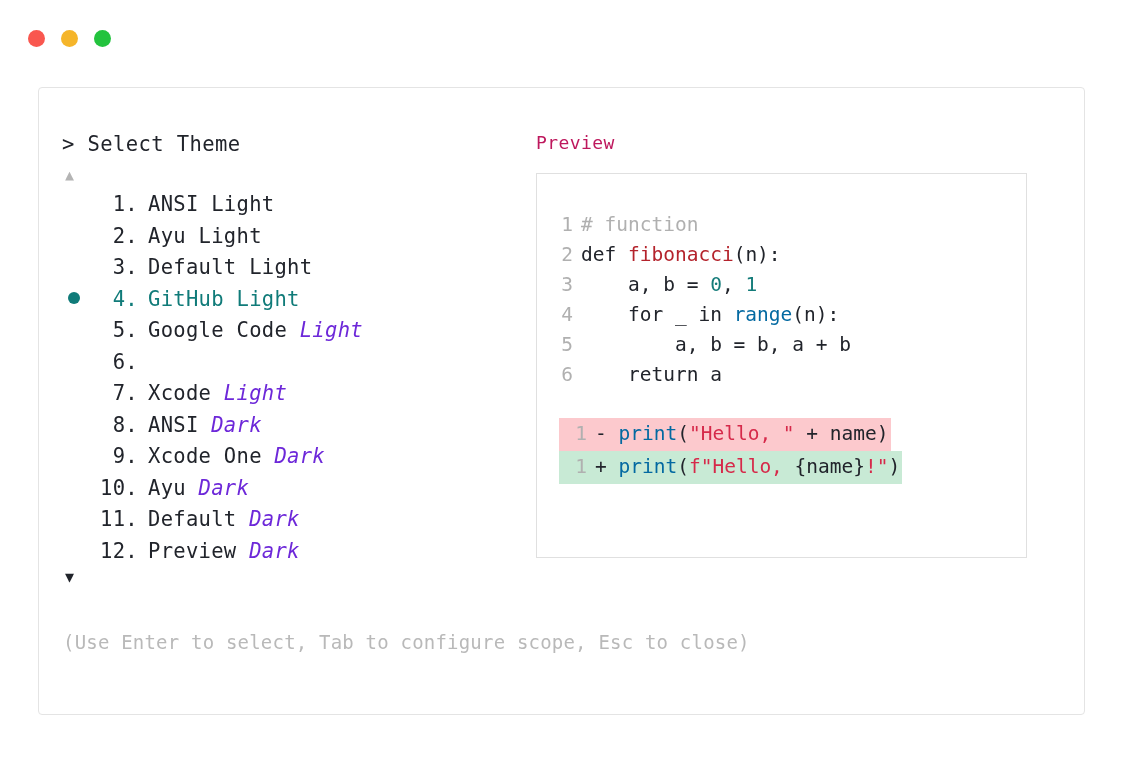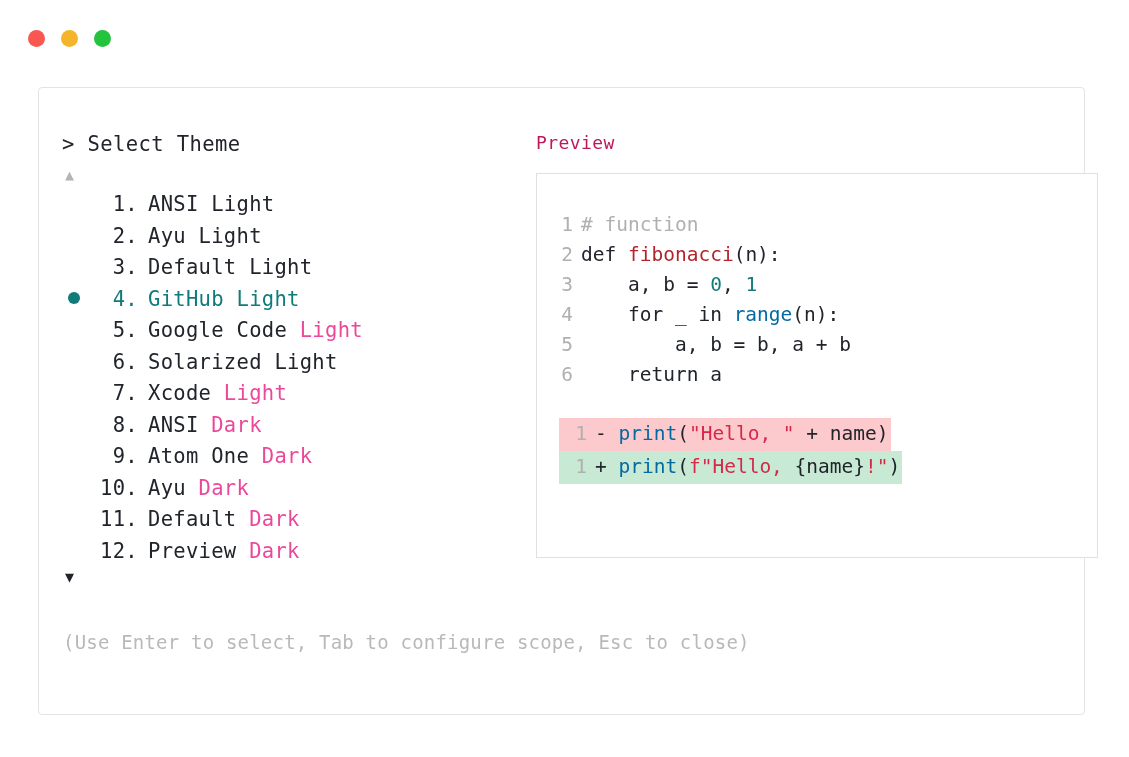--- a/index.html
+++ b/index.html
@@ -105,21 +105,21 @@
     top: -2px;
     left: 6px;
   }
   .idx {
     display: inline-block;
     width: 46px;
     text-align: right;
     margin-right: 10px;
   }
   .tname { color: inherit; text-align: center; }
-  .tvariant-muted { color: #ec4899; }
+  .tvariant-muted { color: #6d28d9; font-style: italic; }
   .theme-item.selected { color: #107b79; }
 
   .hint {
     position: absolute;
     left: 24px;
     top: 543px;
     font-size: 19px;
     letter-spacing: 0.2px;
     color: #b9b9b9;
     white-space: pre;
@@ -135,21 +135,21 @@
   .preview-label {
     font-size: 18px;
     letter-spacing: 0.4px;
     color: #be185d;
     margin-bottom: 20px;
   }
   .preview-panel {
     border: 1.5px solid #e0e0e0;
     background: #ffffff;
     box-sizing: border-box;
-    width: 562px;
+    width: 491px;
     height: 385px;
     padding: 36px 0 0 0;
     overflow: hidden;
   }
   .code {
     font-size: 19.5px;
     line-height: 30px;
     white-space: pre;
   }
   .code-line { display: block; }
@@ -197,24 +197,24 @@
 
     <div class="left-col">
       <div class="prompt-line">&gt; Select Theme</div>
       <div class="scroll-arrow scroll-arrow-up">▲</div>
       <ul class="theme-list" id="theme-list">
           <li class="theme-item"><span class="bullet-cell"></span><span class="idx">1.</span><span class="tname">ANSI Light</span></li>
           <li class="theme-item"><span class="bullet-cell"></span><span class="idx">2.</span><span class="tname">Ayu Light</span></li>
           <li class="theme-item"><span class="bullet-cell"></span><span class="idx">3.</span><span class="tname">Default Light</span></li>
           <li class="theme-item selected"><span class="bullet-cell"><span class="bullet"></span></span><span class="idx">4.</span><span class="tname">GitHub Light</span></li>
           <li class="theme-item"><span class="bullet-cell"></span><span class="idx">5.</span><span class="tname">Google Code</span><span class="tvariant-muted"> Light</span></li>
-          <li class="theme-item"><span class="bullet-cell"></span><span class="idx">6.</span><span class="tname">Solarized Light</span></li>
+          <li class="theme-item"><span class="bullet-cell"></span><span class="idx">6.</span></li>
           <li class="theme-item"><span class="bullet-cell"></span><span class="idx">7.</span><span class="tname">Xcode</span><span class="tvariant-muted"> Light</span></li>
           <li class="theme-item"><span class="bullet-cell"></span><span class="idx">8.</span><span class="tname">ANSI</span><span class="tvariant-muted"> Dark</span></li>
-          <li class="theme-item"><span class="bullet-cell"></span><span class="idx">9.</span><span class="tname">Atom One</span><span class="tvariant-muted"> Dark</span></li>
+          <li class="theme-item"><span class="bullet-cell"></span><span class="idx">9.</span><span class="tname">Xcode One</span><span class="tvariant-muted"> Dark</span></li>
           <li class="theme-item"><span class="bullet-cell"></span><span class="idx">10.</span><span class="tname">Ayu</span><span class="tvariant-muted"> Dark</span></li>
           <li class="theme-item"><span class="bullet-cell"></span><span class="idx">11.</span><span class="tname">Default</span><span class="tvariant-muted"> Dark</span></li>
           <li class="theme-item"><span class="bullet-cell"></span><span class="idx">12.</span><span class="tname">Preview</span><span class="tvariant-muted"> Dark</span></li>
         </ul>
       <div class="scroll-arrow scroll-arrow-down">▼</div>
     </div>
 
     <div class="hint">(Use Enter to select, Tab to configure scope, Esc to close)</div>
 
     <div class="right-col">

